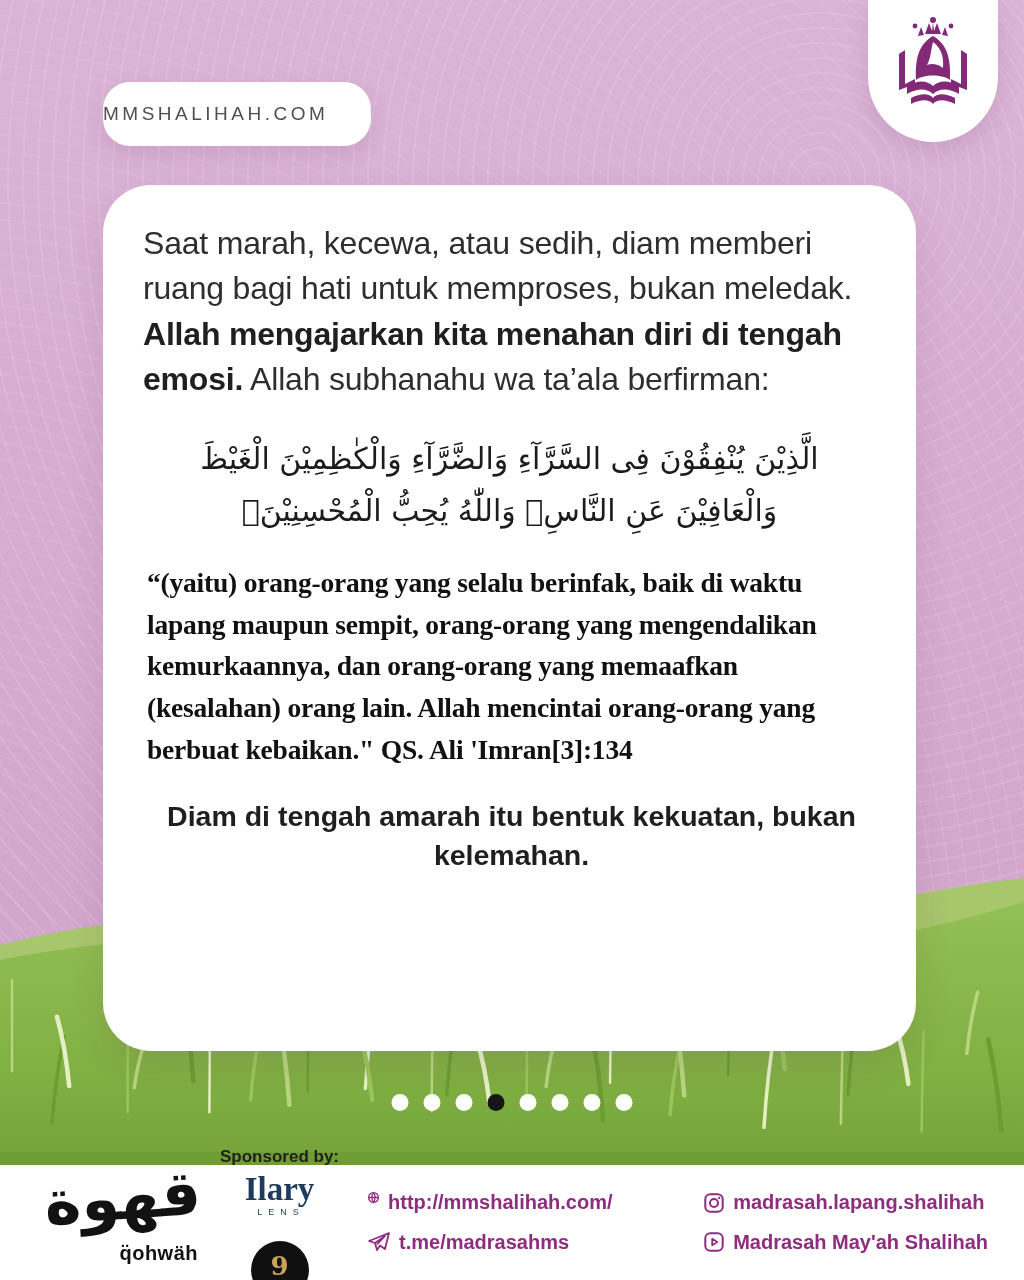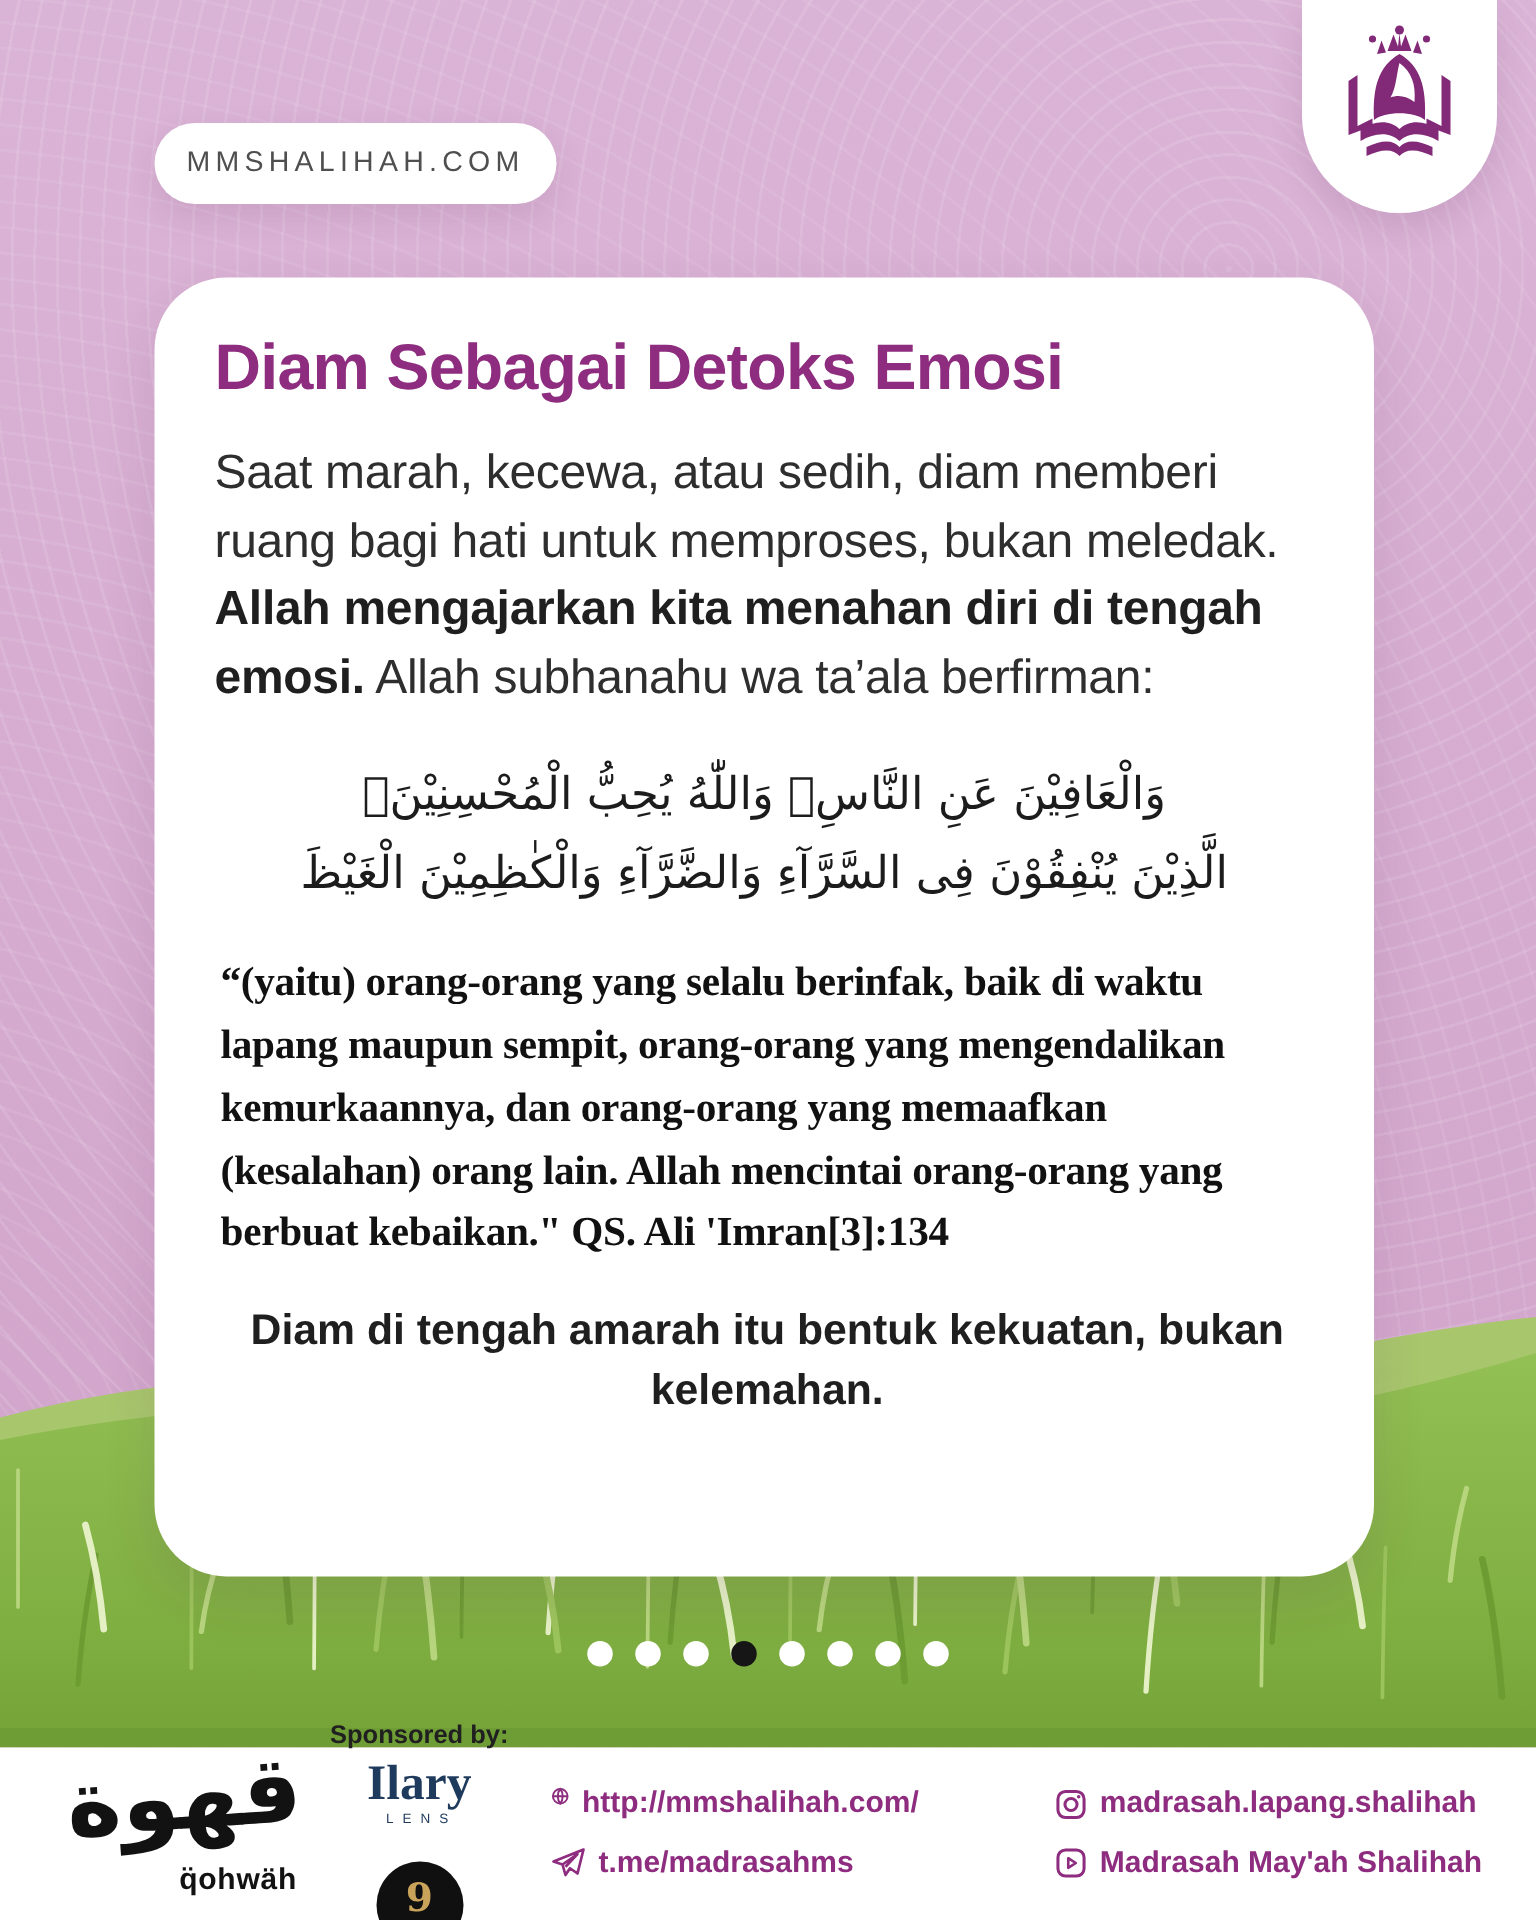--- a/index.html
+++ b/index.html
@@ -6,22 +6,22 @@
   .canvas{
     position:relative;width:1024px;height:1280px;overflow:hidden;
     font-family:"Liberation Sans",sans-serif;
     background:
       repeating-radial-gradient(circle at 80% 14%, rgba(255,255,255,0.10) 0 2px, rgba(0,0,0,0) 2px 15px),
       repeating-radial-gradient(circle at -8% 78%, rgba(255,255,255,0.07) 0 2px, rgba(0,0,0,0) 2px 17px),
       linear-gradient(180deg,#dab4d6 0%,#d5aacf 55%,#cfa2c9 100%);
   }
   
   .site-pill{
-    position:absolute;left:103px;top:82px;width:268px;height:54px;border-radius:27px;
-    background:#ffffff;display:flex;align-items:center;justify-content:center;
+    position:absolute;left:103px;top:82px;width:268px;height:64px;border-radius:27px;
+    background:#ffffff;display:flex;align-items:center;
     box-shadow:0 8px 22px rgba(96,44,92,.12);
   }
   .site-pill span{font-size:19px;letter-spacing:3.5px;color:#4f4f4f;font-weight:500;}
   
   .shield{
     position:absolute;left:868px;top:0;width:130px;height:142px;background:#fff;
     border-radius:0 0 65px 65px;box-shadow:0 8px 22px rgba(96,44,92,.14);
     display:flex;align-items:flex-start;justify-content:center;
   }
   .shield svg{margin-top:14px;}
@@ -152,27 +152,26 @@
         <path d="M14,40 L20,36 L20,70 L30,65 L30,70 L14,76 Z"></path>
         <path d="M82,40 L76,36 L76,70 L66,65 L66,70 L82,76 Z"></path>
         <path d="M22,72 C32,66 42,66 48,72 C54,66 64,66 74,72 L74,80 C64,74 54,74 48,80 C42,74 32,74 22,80 Z"></path>
         <path d="M26,84 C36,79 44,79 48,84 C52,79 60,79 70,84 L70,90 C60,85 52,85 48,90 C44,85 36,85 26,90 Z"></path>
       </g>
       <path d="M48,28 C56,34 59,42 58,54 C53,50 47,49 42,51 C46,44 46,35 48,28 Z" fill="#ffffff"></path>
     </svg>
   </div>
 
   <div class="card">
-    <h1>Diam Sebagai Detoks Emosi</h1>
     <div class="intro">
       <span>Saat marah, kecewa, atau sedih, diam memberi ruang bagi hati untuk memproses, bukan meledak. </span><b>Allah mengajarkan kita menahan diri di tengah emosi.</b><span> Allah subhanahu wa ta’ala berfirman:</span>
     </div>
     <div class="arabic">
+      <div>الَّذِيْنَ يُنْفِقُوْنَ فِى السَّرَّآءِ وَالضَّرَّآءِ وَالْكٰظِمِيْنَ الْغَيْظَ</div>
       <div>وَالْعَافِيْنَ عَنِ النَّاسِۗ وَاللّٰهُ يُحِبُّ الْمُحْسِنِيْنَۚ</div>
-      <div>الَّذِيْنَ يُنْفِقُوْنَ فِى السَّرَّآءِ وَالضَّرَّآءِ وَالْكٰظِمِيْنَ الْغَيْظَ</div>
     </div>
     <div class="quote">“(yaitu) orang-orang yang selalu berinfak, baik di waktu lapang maupun sempit, orang-orang yang mengendalikan kemurkaannya, dan orang-orang yang memaafkan (kesalahan) orang lain. Allah mencintai orang-orang yang berbuat kebaikan." QS. Ali 'Imran[3]:134</div>
     <div class="closing">Diam di tengah amarah itu bentuk kekuatan, bukan kelemahan.</div>
   </div>
 
   <div class="dots">
       <div class="dot"></div>
       <div class="dot"></div>
       <div class="dot"></div>
       <div class="dot active"></div>

